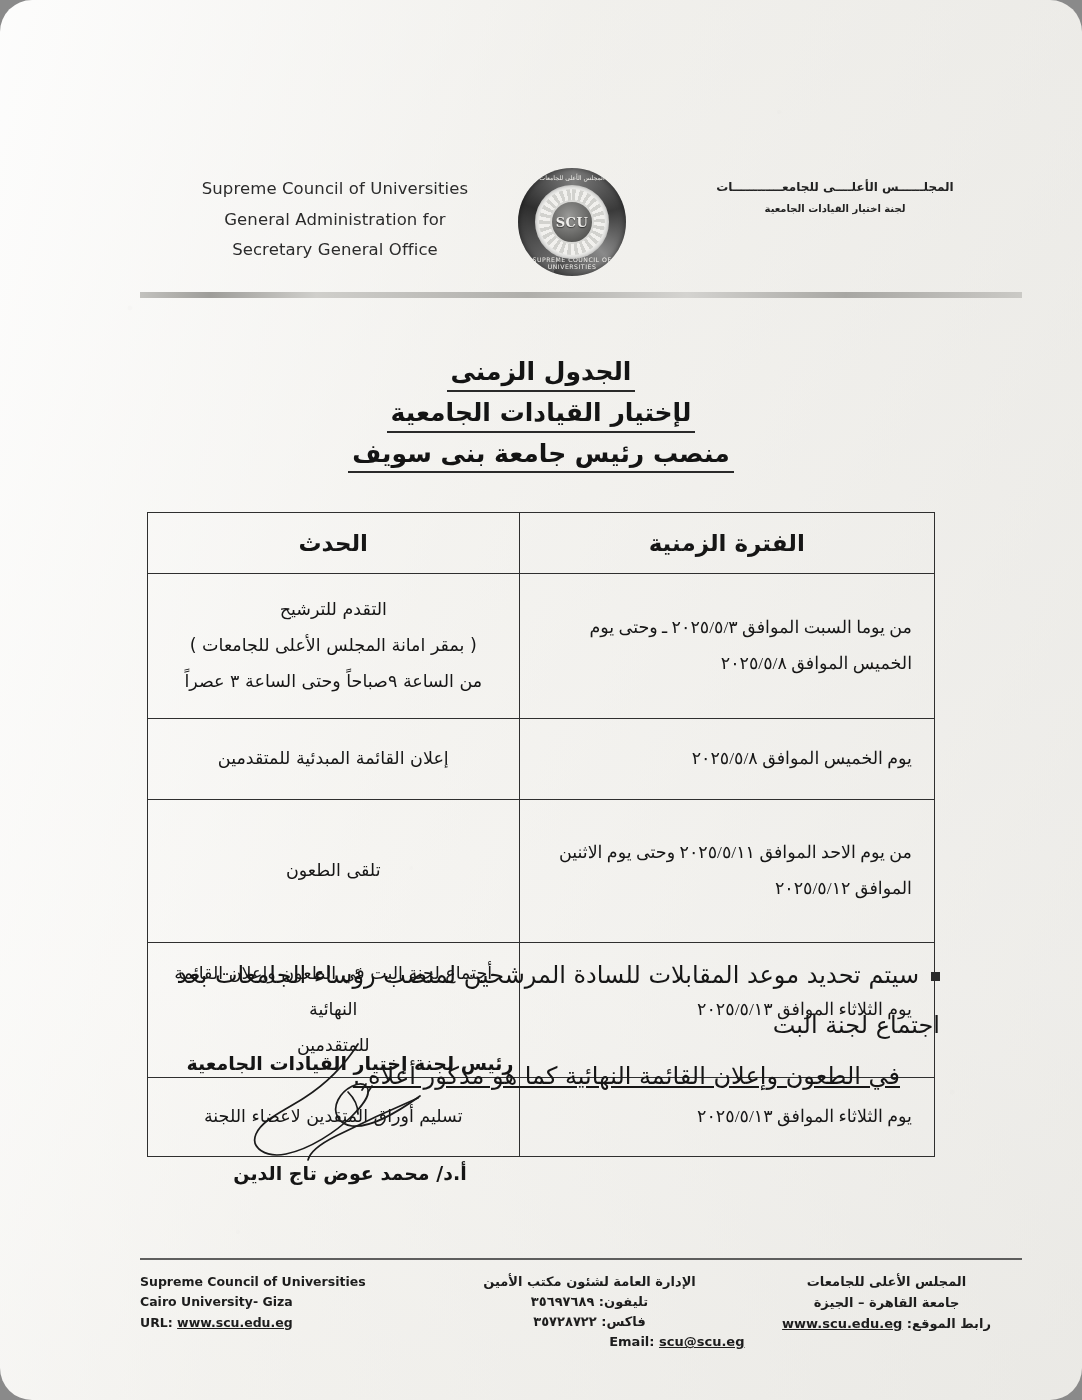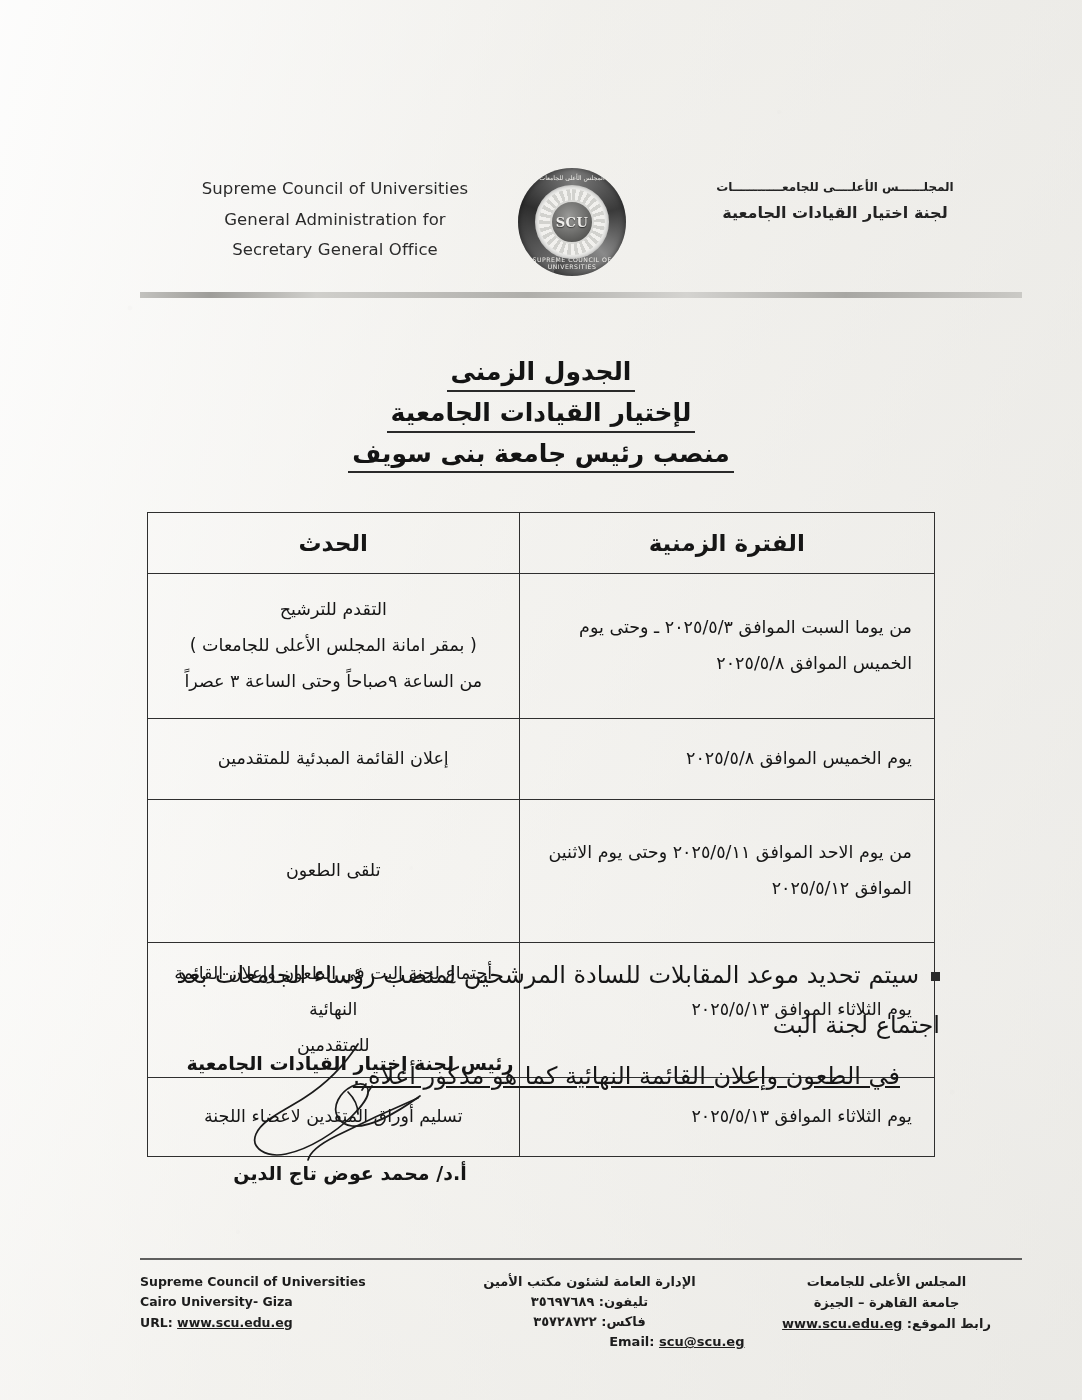--- a/index.html
+++ b/index.html
@@ -13,20 +13,21 @@
     height: 1400px;
     margin: 0 auto;
     background: #f3f2ef;
     overflow: hidden;
     font-family: "DejaVu Sans", "Liberation Sans", sans-serif;
     color: #1a1a1a;
     
     background-image:
       linear-gradient(105deg, rgba(255,255,255,0.85) 0%, rgba(244,243,240,0.4) 40%, rgba(228,227,223,0.55) 100%),
       linear-gradient(0deg, #f1f0ec 0%, #f7f6f3 30%, #efeeea 100%);
+    border-radius: 32px;
   }
   .paper-noise {
     position: absolute;
     inset: 0;
     pointer-events: none;
     opacity: 0.35;
     background-image:
       radial-gradient(circle at 12% 22%, rgba(0,0,0,0.035) 0 2px, transparent 3px),
       radial-gradient(circle at 72% 8%, rgba(0,0,0,0.03) 0 1.5px, transparent 3px),
       radial-gradient(circle at 38% 62%, rgba(0,0,0,0.025) 0 1.5px, transparent 3px),
@@ -121,21 +122,21 @@
     color: #232323;
   }
   .header-ar .line1 {
     font-size: 12px;
     font-weight: bold;
     letter-spacing: -0.2px;
     margin-bottom: 9px;
     filter: blur(0.18px);
   }
   .header-ar .line2 {
-    font-size: 16px;
+    font-size: 10px;
     font-weight: bold;
     filter: blur(0.18px);
   }
 
   .header-rule {
     position: absolute;
     top: 292px;
     left: 140px;
     right: 60px;
     height: 6px;
@@ -198,20 +199,21 @@
 
   .sched-table td {
     font-size: 17.5px;
     line-height: 2.05;
     filter: blur(0.12px);
   }
   td.period-cell {
     text-align: right;
     padding-right: 22px;
     padding-left: 22px;
+    font-family: Liberation Serif, serif;
   }
   td.event-cell {
     text-align: center;
   }
   tr.row-apply td { height: 118px; }
   tr.row-prelim td { height: 54px; }
   tr.row-appeals td { height: 116px; }
   tr.row-meeting td { height: 102px; }
   tr.row-handover td { height: 52px; }
 

